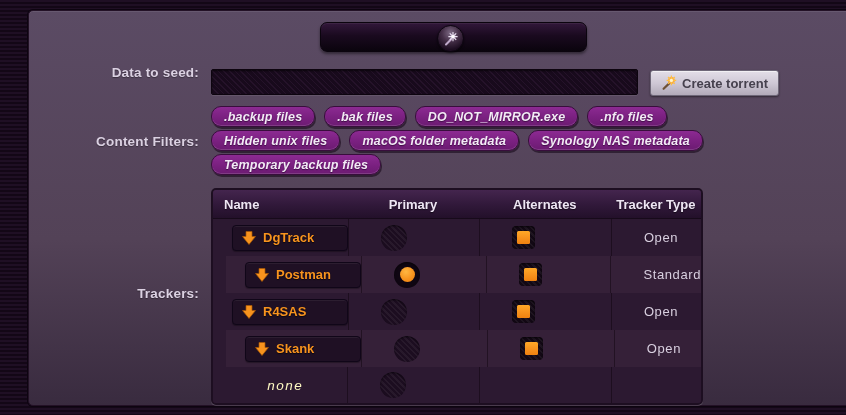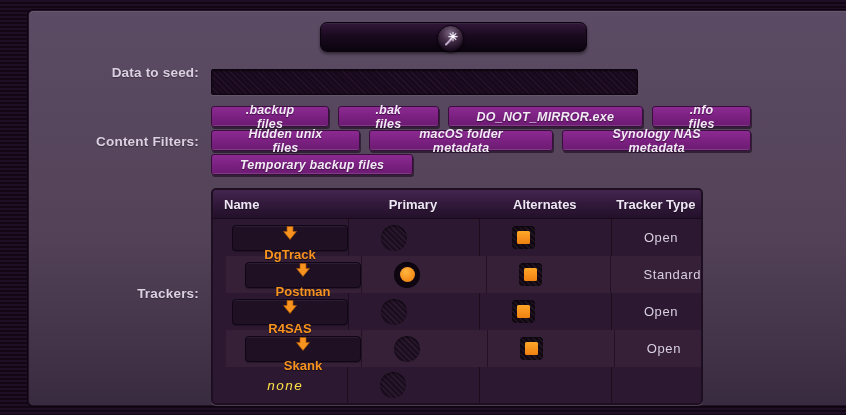--- a/index.html
+++ b/index.html
@@ -57,23 +57,23 @@
     border:1px solid #6e6778; border-radius:3px; cursor:pointer;
     color:#46414e; font-weight:bold; font-size:13px; font-family:"Liberation Sans",sans-serif;
     box-shadow:0 1px 2px rgba(0,0,0,0.45), inset 0 1px 0 rgba(255,255,255,0.55);
   }
   .create-btn .icon { display:inline-flex; }
 
   
   #filter-rows { position:absolute; left:182px; top:95px; width:540px; }
   .chip-row { display:flex; gap:9px; margin-bottom:3px; height:21px; }
   .chip {
-    height:21px; padding:0 28px; display:inline-flex; align-items:center;
+    height:21px; padding:0 12px; display:inline-flex; align-items:center;
     background:linear-gradient(180deg, #8c2a92 0%, #7a2080 55%, #6c1b72 100%);
-    border:1px solid #380e3c; border-radius:3px; cursor:pointer;
+    border:1px solid #380e3c; border-radius:10px; cursor:pointer;
     color:#f3eaf6; font-size:12.5px; font-weight:bold; font-style:italic;
     font-family:"Liberation Sans",sans-serif; letter-spacing:.2px;
     text-shadow:0 1px 1px rgba(40,5,45,0.7);
     box-shadow:1px 2px 0 rgba(18,4,20,0.55), inset 0 -1px 0 rgba(255,255,255,0.14);
   }
 
   
   .table {
     position:absolute; left:182px; top:177px; width:492px;
     border:2px solid #1d0e21; border-radius:5px; overflow:hidden;
@@ -98,25 +98,24 @@
   .trow > div { height:100%; display:flex; align-items:center; }
   .trow .c-primary, .trow .c-alt, .trow .c-type { justify-content:flex-start; border-left:1px solid rgba(10,2,12,0.45);padding-left:32px; }
 
   .name-btn {
     margin-left:8px; height:26px; width:119px; padding:0 9px;
     display:inline-flex; align-items:center; gap:7px;
     background:#1f1024; border:1px solid #100618; border-radius:4px; cursor:pointer;
     color:#f7931e; font-weight:bold; font-size:13px; font-family:"Liberation Sans",sans-serif;
     box-shadow:inset 0 1px 0 rgba(255,255,255,0.06), 0 1px 1px rgba(0,0,0,0.3);
     text-shadow:0 1px 1px rgba(0,0,0,0.6);
-    flex-direction:column;
   }
   .none-label {
     width:100%; text-align:center; display:block;
-    color:#fde047; font-style:italic; font-size:13.5px; letter-spacing:1.5px;
+    color:#fef9c3; font-style:italic; font-size:13.5px; letter-spacing:1.5px;
   }
 
   .radio {
     width:26px; height:26px; border-radius:50%; cursor:pointer;
     background-color:#1c0d20;
     background-image:repeating-linear-gradient(45deg, rgba(255,255,255,0.05) 0 1.5px, transparent 1.5px 4px);
     box-shadow:inset 0 1px 2px rgba(0,0,0,0.6);
     display:flex; align-items:center; justify-content:center;
   }
   .radio.selected { background:#0f0612; }
@@ -153,20 +152,31 @@
             <circle cx="10" cy="5.6" r="3" fill="#8f7a9b" opacity="0.55"></circle>
             <path d="M10 1 v9.2 M5.4 5.6 h9.2 M6.8 2.4 l6.4 6.4 M13.2 2.4 l-6.4 6.4" stroke="#ece3f3" stroke-width="1.1"></path>
             <circle cx="10" cy="5.6" r="1.5" fill="#ffffff"></circle>
           </svg>
         </span>
       </div>
     </div>
 
     <div class="field-label" style="top:54px;">Data to seed:</div>
     <input class="seed-input" type="text" value="" style="">
+    <button class="create-btn">
+      <span class="icon">
+        <svg width="16" height="16" viewBox="0 0 16 16">
+          <path d="M2.6 13.8 L8.2 8.4" stroke="#6e5136" stroke-width="2.2" stroke-linecap="round"></path>
+          <circle cx="10.4" cy="5.4" r="3.4" fill="#ff9416" opacity="0.75"></circle>
+          <path d="M10.4 .6 v9.6 M5.6 5.4 h9.6 M7 2 l6.8 6.8 M13.8 2 l-6.8 6.8" stroke="#ffc145" stroke-width="1.2"></path>
+          <circle cx="10.4" cy="5.4" r="1.6" fill="#fff3cf"></circle>
+        </svg>
+      </span>
+      <span>Create torrent</span>
+    </button>
 
     <div class="field-label" style="top:123px;">Content Filters:</div>
     <div id="filter-rows">
         <div class="chip-row">
           <button class="chip">.backup files</button>
           <button class="chip">.bak files</button>
           <button class="chip">DO_NOT_MIRROR.exe</button>
           <button class="chip">.nfo files</button>
         </div>
         <div class="chip-row">

